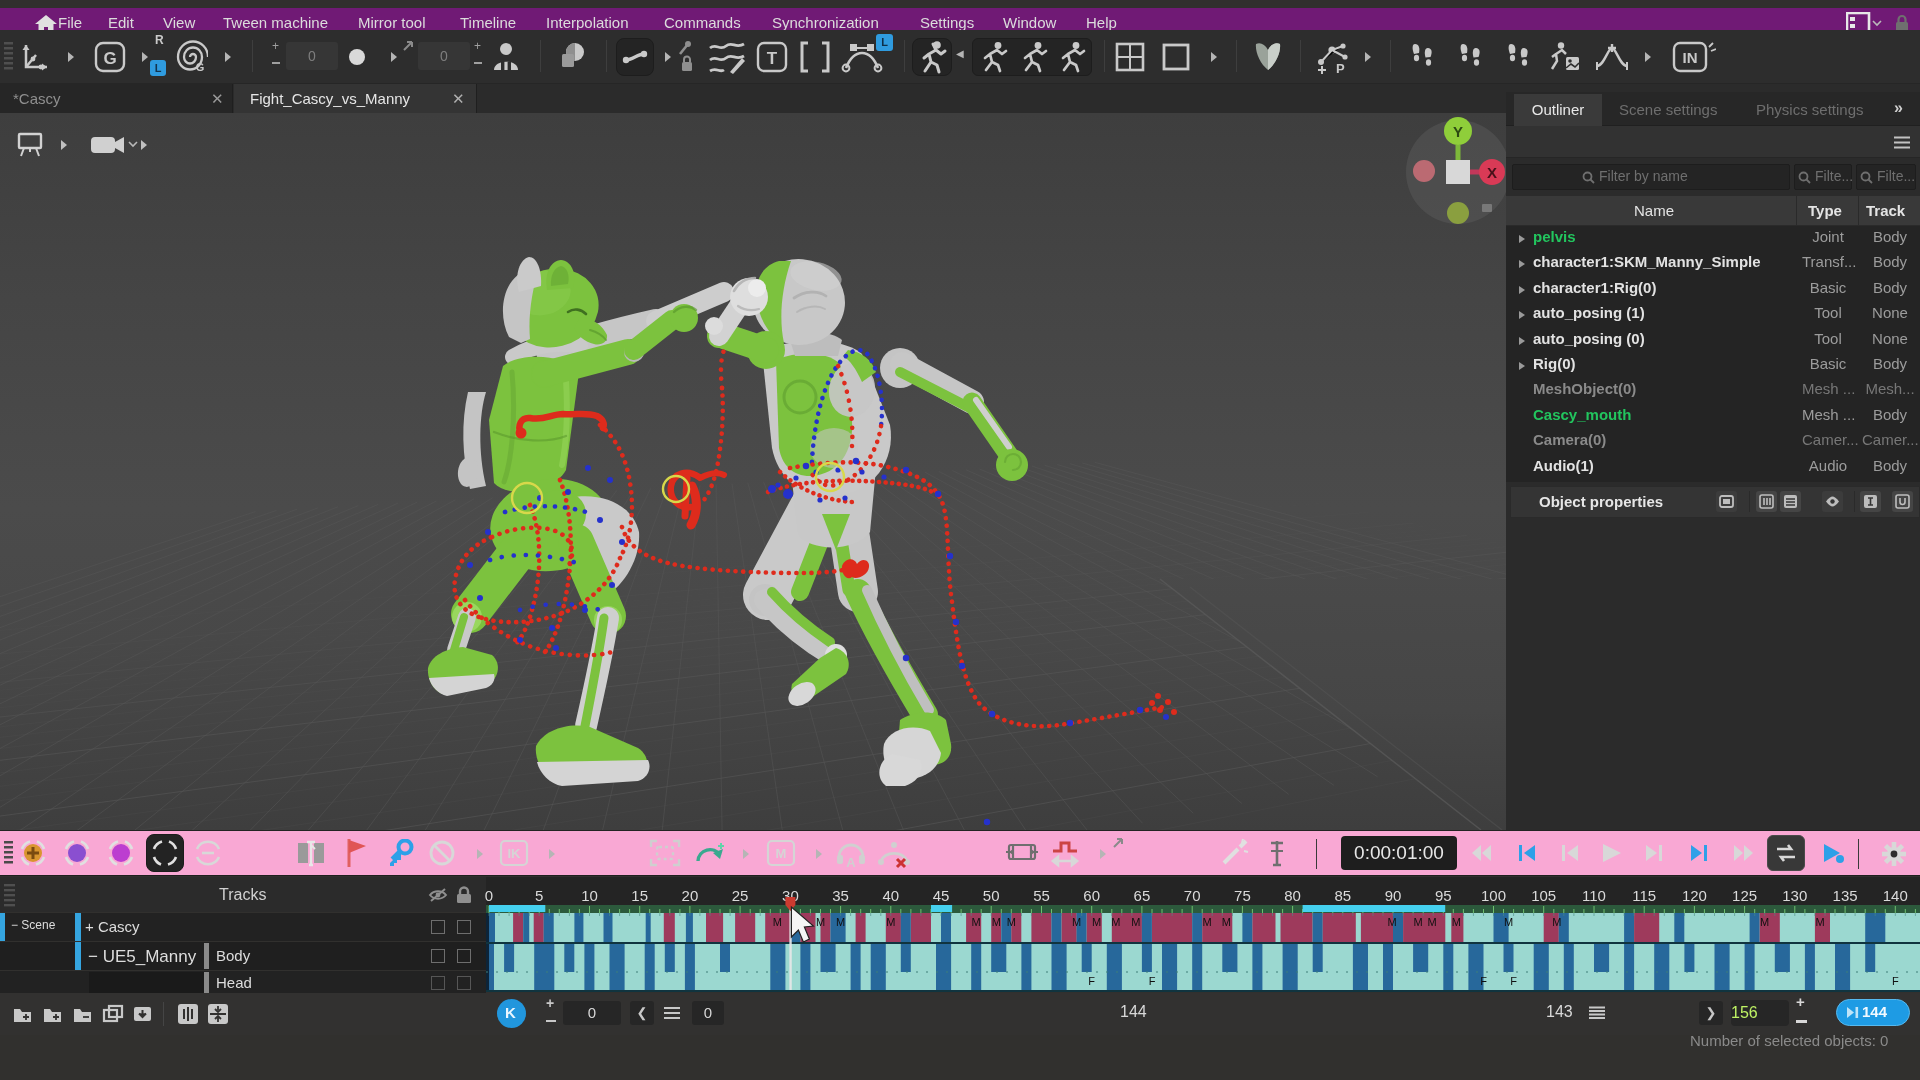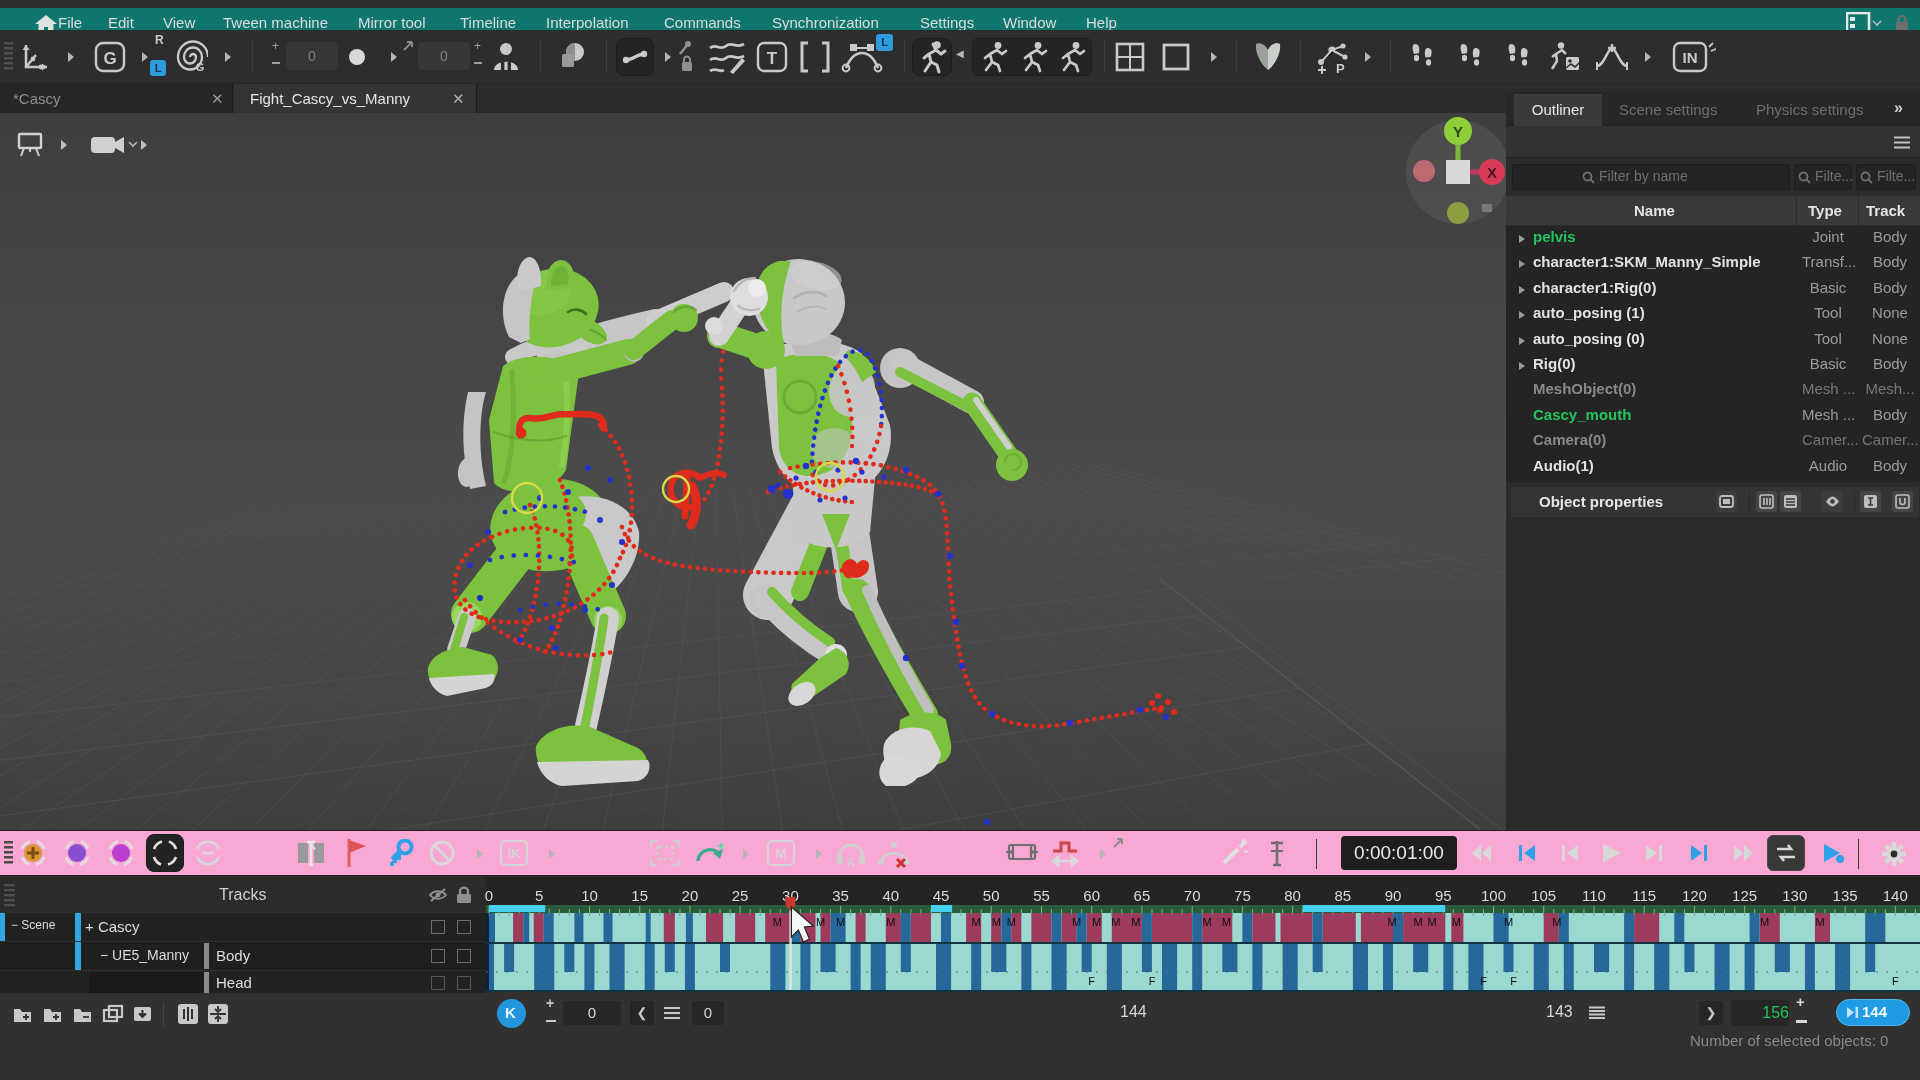--- a/index.html
+++ b/index.html
@@ -1,18 +1,18 @@
 <!DOCTYPE html>
 <html><head><meta charset="utf-8">
 <style>
 *{margin:0;padding:0;box-sizing:border-box;}
 html,body{width:1920px;height:1080px;overflow:hidden;background:#312f2e;font-family:"Liberation Sans",sans-serif;}
 .abs{position:absolute;}
 #root{position:relative;width:1920px;height:1080px;}
-.menubar{left:0;top:8px;width:1920px;height:30px;background:#0f766e;border-bottom:1px solid #2b2b2b;}
+.menubar{left:0;top:8px;width:1920px;height:30px;background:#701a75;border-bottom:1px solid #2b2b2b;}
 .menu-item{position:absolute;top:0;height:30px;line-height:30px;color:#dcdcdc;font-size:15px;}
 .toolbar{left:0;top:30px;width:1920px;height:54px;background:#2d2d2d;border-bottom:1px solid #262626;}
 .tabbar{left:0;top:84px;width:1920px;height:29px;background:#2b2b2b;}
 .tab1{position:absolute;left:0;top:0;width:233px;height:29px;background:#262626;color:#8f8f8f;font-size:15px;line-height:29px;border-right:1px solid #1f1f1f;}
 .tab2{position:absolute;left:234px;top:0;width:243px;height:29px;background:#343434;color:#e6e6e6;font-size:15px;line-height:29px;border-right:1px solid #1f1f1f;}
 .tabx{position:absolute;top:0;color:#9a9a9a;font-size:15px;}
 .viewport{left:0;top:113px;width:1506px;height:717px;overflow:hidden;background:linear-gradient(#3e3e3e 0%,#454545 26%,#4b4b4b 55%,#484848 74%,#424242 90%,#3e3e3e 100%);}
 .rpanel{left:1506px;top:92px;width:414px;height:738px;background:#2b2b2b;}
 .playbar{left:0;top:830px;width:1920px;height:46px;background:#f9a8d4;border-top:1px solid #232323;border-bottom:1px solid #1f1f1f;}
 .timeline{left:0;top:877px;width:1920px;height:203px;background:#31302e;}
@@ -563,21 +563,21 @@
         <path d="M8.5 8.5 L12 12" stroke="#6f6f6f" stroke-width="1.8"></path>
       </svg>
       <div class="txt" style="left:309px;top:76px;color:#6f6f6f;font-size:14px">Filte...</div>
 <div class="abs" style="left:350px;top:72px;width:60px;height:26px;background:#242424;border:1px solid #1d1d1d;border-radius:2px"></div>
       <svg class="icon" style="left:354px;top:79px" width="13" height="13" viewBox="0 0 13 13">
         <circle cx="5.5" cy="5.5" r="4" fill="none" stroke="#6f6f6f" stroke-width="1.8"></circle>
         <path d="M8.5 8.5 L12 12" stroke="#6f6f6f" stroke-width="1.8"></path>
       </svg>
       <div class="txt" style="left:371px;top:76px;color:#6f6f6f;font-size:14px">Filte...</div>
 <div class="abs" style="left:0;top:104px;width:414px;height:30px;background:#393939;border-bottom:1px solid #2a2a2a"></div>
-<div class="txt" style="left:128px;top:110px;color:#e4e4e4;font-size:15px;font-weight:bold">Name</div>
+<div class="txt" style="left:128px;top:110px;color:#e4e4e4;font-size:15px;font-weight:normal">Name</div>
 <div class="txt" style="left:302px;top:110px;color:#e4e4e4;font-size:15px;font-weight:bold">Type</div>
 <div class="txt" style="left:360px;top:110px;color:#e4e4e4;font-size:15px;font-weight:bold">Track</div>
 <div class="abs" style="left:290px;top:104px;width:1px;height:30px;background:#2a2a2a"></div>
 <div class="abs" style="left:352px;top:104px;width:1px;height:30px;background:#2a2a2a"></div>
 <div class="abs" style="left:0;top:134px;width:414px;height:256px;background:#242424"></div>
 <svg class="icon" style="left:12px;top:142px" width="8" height="10" viewBox="0 0 8 10">
         <path d="M1 1 L7 5 L1 9 Z" fill="#9a9a9a"></path>
       </svg>
 <div class="txt" style="left:27px;top:136px;color:#22c55e;font-size:15px;font-weight:bold">pelvis</div>
 <div class="txt" style="left:296px;top:136px;color:#9c9c9c;font-size:15px;width:52px;text-align:center">Joint</div>
@@ -876,21 +876,21 @@
       </svg>
 <div class="abs" style="left:0;top:36px;width:486px;height:28px;background:#222222"></div>
 <div class="abs" style="left:0;top:65px;width:486px;height:28px;background:#1f1f1f"></div>
 <div class="abs" style="left:0;top:94px;width:486px;height:22px;background:#222222"></div>
 <div class="abs" style="left:89px;top:95px;width:115px;height:21px;background:#1a1a1a"></div>
 <div class="abs" style="left:0;top:36px;width:5px;height:28px;background:#35a5e0"></div>
 <div class="txt" style="left:11px;top:41px;color:#dddddd;font-size:12px">− Scene</div>
 <div class="abs" style="left:75px;top:36px;width:6px;height:28px;background:#35a5e0"></div>
 <div class="txt" style="left:85px;top:41px;color:#dddddd;font-size:15px">+ Cascy</div>
 <div class="abs" style="left:75px;top:65px;width:6px;height:28px;background:#35a5e0"></div>
-<div class="txt" style="left:100px;top:70px;color:#dddddd;font-size:14px">− UE5_Manny</div>
+<div class="txt" style="left:88px;top:70px;color:#dddddd;font-size:17px">− UE5_Manny</div>
 <div class="abs" style="left:204px;top:66px;width:5px;height:26px;background:#8a8a8a"></div>
 <div class="txt" style="left:216px;top:70px;color:#dddddd;font-size:15px">Body</div>
 <div class="abs" style="left:204px;top:95px;width:5px;height:21px;background:#8a8a8a"></div>
 <div class="txt" style="left:216px;top:97px;color:#dddddd;font-size:15px">Head</div>
 <div class="abs" style="left:431px;top:43px;width:14px;height:14px;border:1.5px solid #6e6e6e"></div>
 <div class="abs" style="left:457px;top:43px;width:14px;height:14px;border:1.5px solid #6e6e6e"></div>
 <div class="abs" style="left:431px;top:72px;width:14px;height:14px;border:1.5px solid #6e6e6e"></div>
 <div class="abs" style="left:457px;top:72px;width:14px;height:14px;border:1.5px solid #6e6e6e"></div>
 <div class="abs" style="left:431px;top:99px;width:14px;height:14px;border:1.5px solid #565656"></div>
 <div class="abs" style="left:457px;top:99px;width:14px;height:14px;border:1.5px solid #565656"></div>
@@ -1395,21 +1395,21 @@
 <svg class="icon" style="left:663px;top:129px" width="18" height="15" viewBox="0 0 18 15">
         <path d="M1 2 h16 M1 7 h16 M1 12 h16" stroke="#c8c8c8" stroke-width="2.2"></path>
       </svg>
 <div class="abs" style="left:692px;top:124px;width:32px;height:24px;background:#262626;border-radius:3px;color:#d8d8d8;font-size:15px;text-align:center;line-height:24px">0</div>
 <div class="txt" style="left:1120px;top:126px;color:#d8d8d8;font-size:16px">144</div>
 <div class="txt" style="left:1546px;top:126px;color:#d8d8d8;font-size:16px">143</div>
 <svg class="icon" style="left:1588px;top:129px" width="18" height="15" viewBox="0 0 18 15">
         <path d="M1 1.5 h16 M1 5 h16 M1 8.5 h16 M1 12 h16" stroke="#c8c8c8" stroke-width="1.8"></path>
       </svg>
 <div class="abs" style="left:1699px;top:124px;width:24px;height:24px;background:#262626;border-radius:3px;color:#c8c8c8;font-size:13px;text-align:center;line-height:24px">❯</div>
-<div class="abs" style="left:1731px;top:123px;width:58px;height:26px;background:#262626;border-radius:4px;color:#22c55e;font-size:16px;text-align:right;line-height:26px">156</div>
+<div class="abs" style="left:1731px;top:123px;width:58px;height:26px;background:#262626;border-radius:4px;color:#bef264;font-size:16px;text-align:left;line-height:26px">156</div>
 <div class="txt" style="left:1796px;top:116px;color:#d8d8d8;font-size:15px;font-weight:bold">+</div>
 <div class="abs" style="left:1796px;top:143px;width:11px;height:2.6px;background:#d8d8d8"></div>
 <div class="abs" style="left:1836px;top:122px;width:74px;height:27px;background:#1e9be4;border-radius:14px;border:1.5px solid #56b9ef"></div>
 <svg class="icon" style="left:1846px;top:129px" width="14" height="13" viewBox="0 0 14 13">
         <path d="M1 1 L8 6.5 L1 12 Z" fill="#bfe4f8"></path>
         <rect x="9.5" y="1" width="2.6" height="11" fill="#bfe4f8"></rect>
       </svg>
 <div class="txt" style="left:1862px;top:126px;color:#f2f9ff;font-size:15px;font-weight:bold">144</div>
 <div class="txt" style="left:1690px;top:155px;color:#8a8a8a;font-size:15px">Number of selected objects: 0</div>
 </div>

